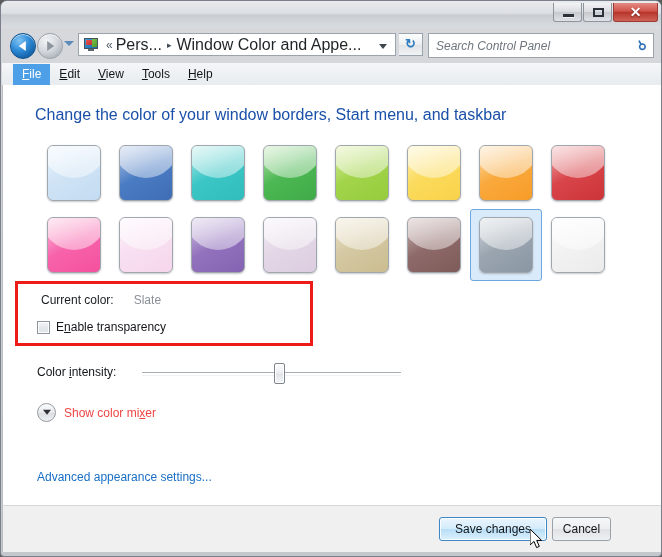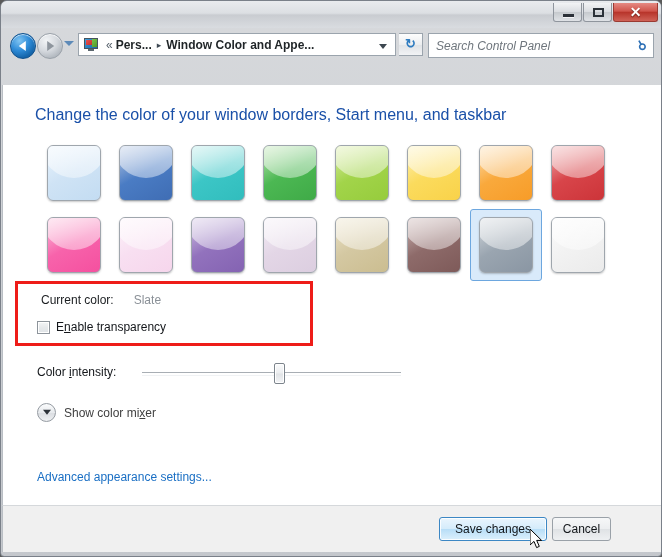--- a/index.html
+++ b/index.html
@@ -179,25 +179,24 @@
     background: #5c676f;
   }
   .crumb-sep {
     color: #55606b;
     font-size: 12px;
     margin: 0 3px;
     flex: none;
   }
   .crumb {
     color: #1f2427;
-    font-size: 12px;
+    font-size: 16px;
     white-space: nowrap;
     flex: none;
     cursor: default;
-    font-weight: bold;
   }
   .crumb-arrow {
     color: #3f4a55;
     font-size: 9px;
     margin: 0 5px;
     flex: none;
   }
   .addr-caret {
     position: absolute;
     right: 8px; top: 10px;
@@ -450,21 +449,21 @@
     position: absolute;
     left: 50%; top: 50%;
     transform: translate(-50%, -65%);
     width: 0; height: 0;
     border-left: 4px solid transparent;
     border-right: 4px solid transparent;
     border-top: 5px solid #2c3238;
   }
   .mixer-label {
     font-size: 12px;
-    color: #404040;
+    color: #ef4444;
     margin-left: 8px;
   }
   .mixer-label u { text-decoration: underline; }
 
   
   .adv-link {
     position: absolute;
     left: 34px; top: 361px;
     font-size: 12px;
     color: #1a6fc4;
@@ -564,20 +563,27 @@
     <div class="refreshbtn">
       <span class="refresh-glyph">↻</span>
     </div>
 
     <div class="searchbox">
       <input class="search-input" type="text" placeholder="Search Control Panel" style="">
       <span class="search-icon">☌</span>
     </div>
   </div>
 
+  <div class="menubar">
+    <div class="menuitem active"><u>F</u>ile</div>
+    <div class="menuitem"><u>E</u>dit</div>
+    <div class="menuitem"><u>V</u>iew</div>
+    <div class="menuitem"><u>T</u>ools</div>
+    <div class="menuitem"><u>H</u>elp</div>
+  </div>
 
   <div class="content">
 
     <div class="heading">Change the color of your window borders, Start menu, and taskbar</div>
 
     <div class="swatch-grid">
       <div class="swatch-row" id="row1">
           <div class="swatch-cell" title="Sky">
             <div class="swatch" style="background: linear-gradient(150deg, rgb(234, 244, 253) 0%, rgb(207, 227, 245) 48%, rgb(195, 220, 242) 100%);">
               <div class="gloss"></div>

